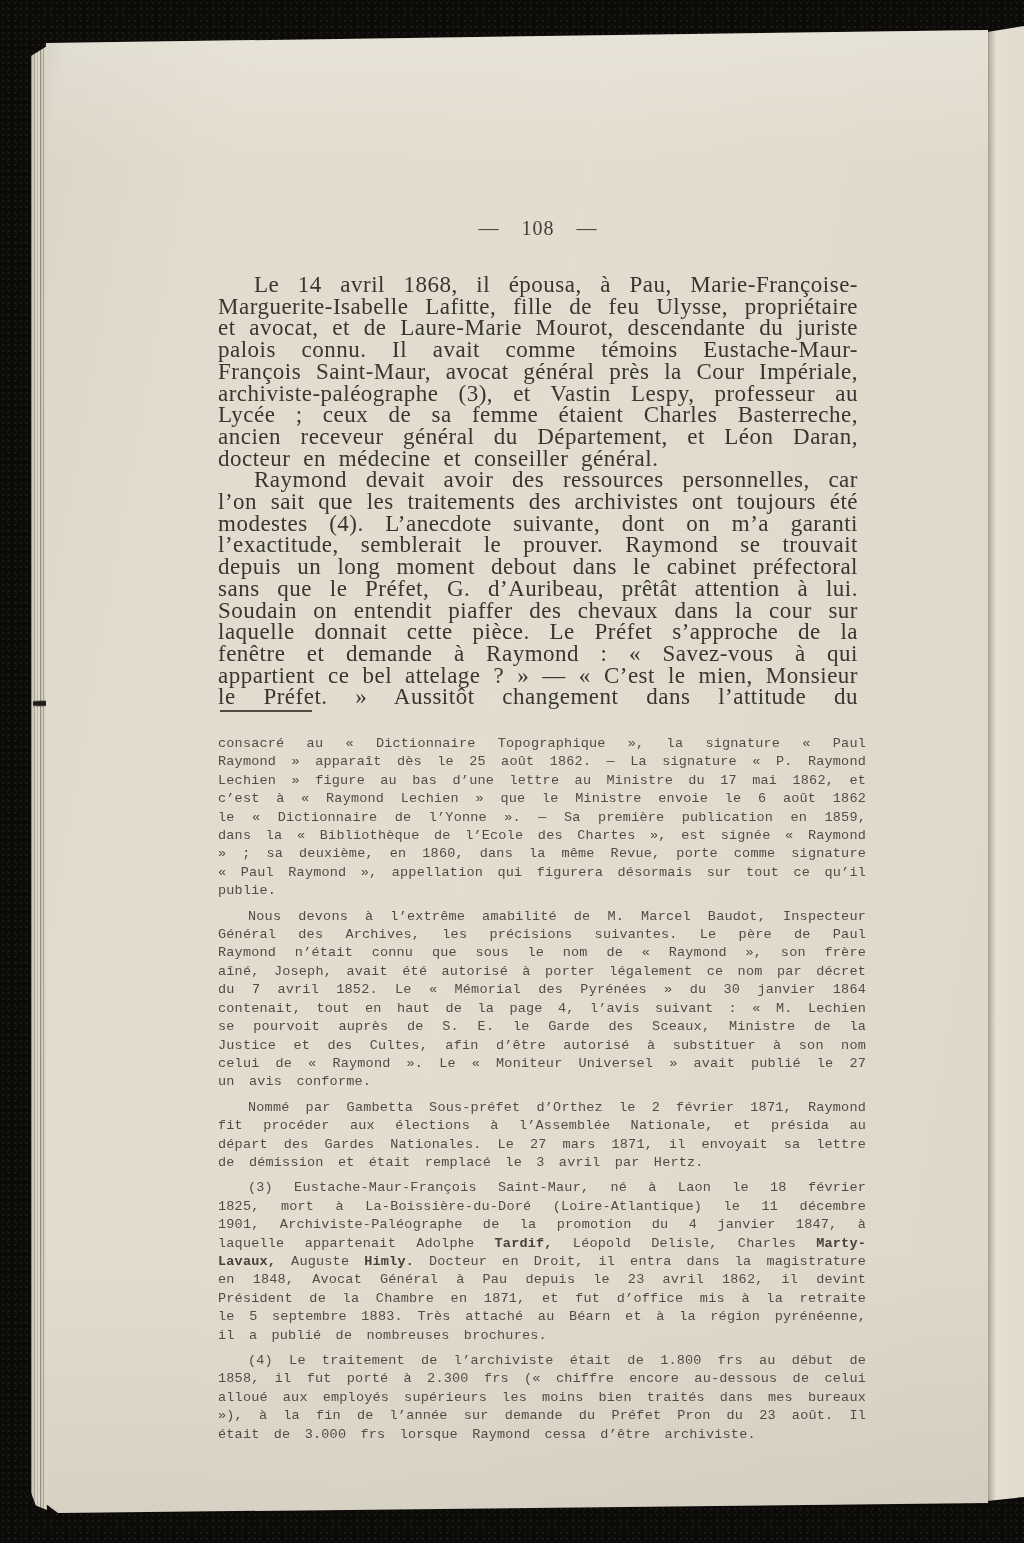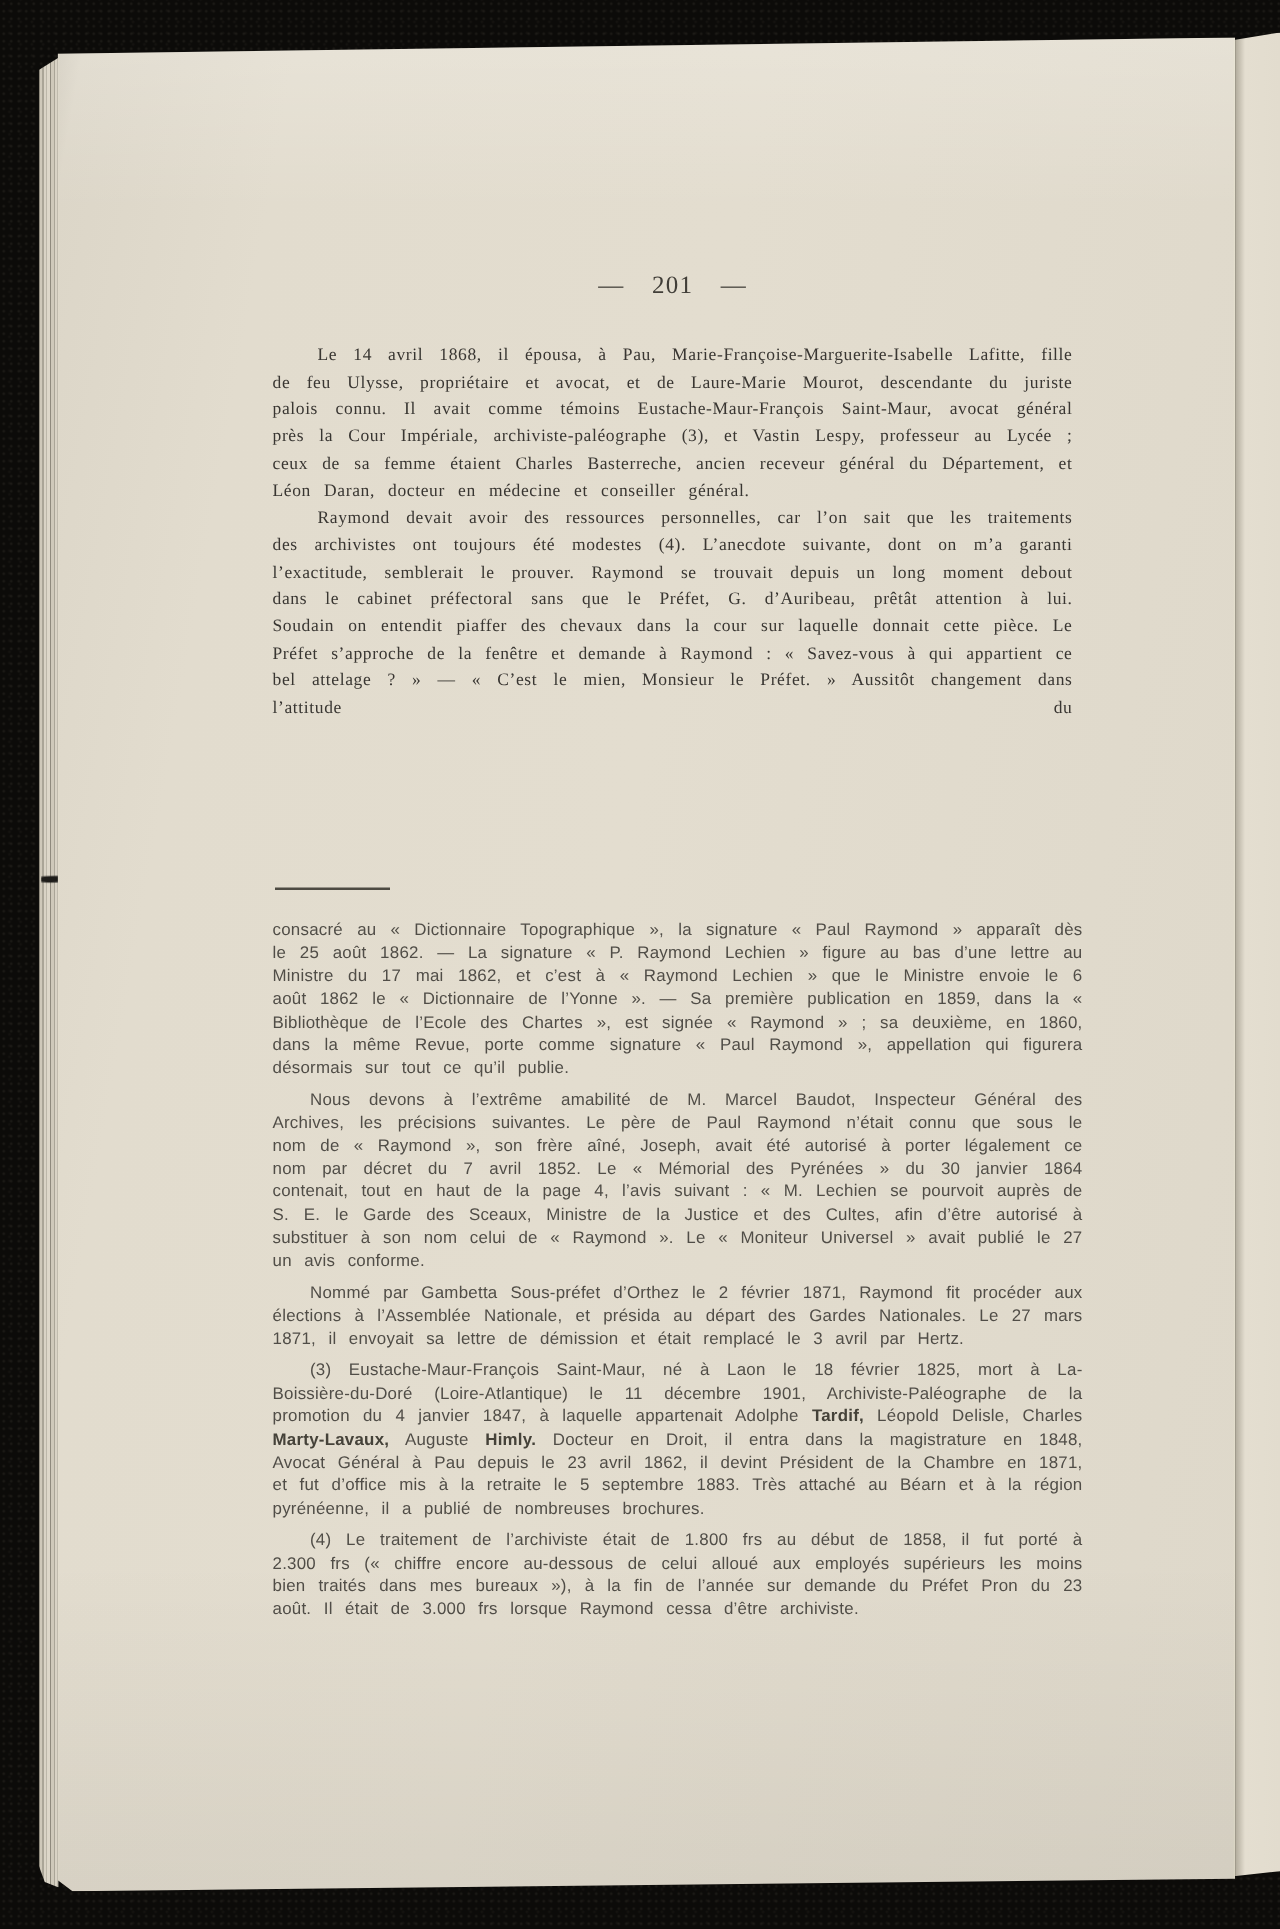--- a/index.html
+++ b/index.html
@@ -53,52 +53,52 @@
 
   .page-number {
     position: absolute; top: 189px; left: 172px; width: 640px;
     text-align: center;
     font-size: 20px; color: #413e38;
     word-spacing: 16px; letter-spacing: 1px;
   }
 
   .body-text {
     position: absolute; top: 246px; left: 172px; width: 640px;
-    font-size: 14px; line-height: 21.7px;
+    font-size: 23px; line-height: 21.7px;
     color: #393632; text-align: justify;
     letter-spacing: 0.5px; word-spacing: 6.5px;
   }
   .body-text p { margin: 0; text-indent: 36px; }
   .body-text p.cont { text-align-last: justify; }
 
   .fn-rule {
     position: absolute; top: 682px; left: 174px;
     width: 92px; height: 2px; background: #4d4a42;
   }
 
   .footnotes {
     position: absolute; top: 707px; left: 172px; width: 648px;
-    font-family: Liberation Sans, sans-serif;
+    font-family: Liberation Mono, monospace;
     font-size: 13.5px; line-height: 18.4px;
     color: #504d47; text-align: justify;
     letter-spacing: 0.2px; word-spacing: 6px;
   }
   .footnotes p { margin: 0 0 7px 0; }
   .footnotes p.ind { text-indent: 30px; }
   .footnotes .b { font-weight: bold; color: #454239; margin-top: 48px; }
 </style>
 </head>
 <body>
 
 <div class="edge-stack"></div>
 <div class="edge-mark"></div>
 <div class="next-page"></div>
 
 <div class="page">
-  <div class="page-number">— 201 —</div>
+  <div class="page-number">— 108 —</div>
   <div class="body-text">
       <p>Le 14 avril 1868, il épousa, à Pau, Marie-Françoise-Marguerite-Isabelle Lafitte, fille de feu Ulysse, propriétaire et avocat, et de Laure-Marie Mourot, descendante du juriste palois connu. Il avait comme témoins Eustache-Maur-François Saint-Maur, avocat général près la Cour Impériale, archiviste-paléographe (3), et Vastin Lespy, professeur au Lycée ; ceux de sa femme étaient Charles Basterreche, ancien receveur général du Département, et Léon Daran, docteur en médecine et conseiller général.</p>
       <p class="cont">Raymond devait avoir des ressources personnelles, car l’on sait que les traitements des archivistes ont toujours été modestes (4). L’anecdote suivante, dont on m’a garanti l’exactitude, semblerait le prouver. Raymond se trouvait depuis un long moment debout dans le cabinet préfectoral sans que le Préfet, G. d’Auribeau, prêtât attention à lui. Soudain on entendit piaffer des chevaux dans la cour sur laquelle donnait cette pièce. Le Préfet s’approche de la fenêtre et demande à Raymond : « Savez-vous à qui appartient ce bel attelage ? » — « C’est le mien, Monsieur le Préfet. » Aussitôt changement dans l’attitude du</p>
     </div>
   <div class="fn-rule"></div>
   <div class="footnotes">
       <p><span>consacré au « Dictionnaire Topographique », la signature « Paul Raymond » apparaît dès le 25 août 1862. — La signature « P. Raymond Lechien » figure au bas d’une lettre au Ministre du 17 mai 1862, et c’est à « Raymond Lechien » que le Ministre envoie le 6 août 1862 le « Dictionnaire de l’Yonne ». — Sa première publication en 1859, dans la « Bibliothèque de l’Ecole des Chartes », est signée « Raymond » ; sa deuxième, en 1860, dans la même Revue, porte comme signature « Paul Raymond », appellation qui figurera désormais sur tout ce qu’il publie.</span></p>
       <p class="ind"><span>Nous devons à l’extrême amabilité de M. Marcel Baudot, Inspecteur Général des Archives, les précisions suivantes. Le père de Paul Raymond n’était connu que sous le nom de « Raymond », son frère aîné, Joseph, avait été autorisé à porter légalement ce nom par décret du 7 avril 1852. Le « Mémorial des Pyrénées » du 30 janvier 1864 contenait, tout en haut de la page 4, l’avis suivant : « M. Lechien se pourvoit auprès de S. E. le Garde des Sceaux, Ministre de la Justice et des Cultes, afin d’être autorisé à substituer à son nom celui de « Raymond ». Le « Moniteur Universel » avait publié le 27 un avis conforme.</span></p>
       <p class="ind"><span>Nommé par Gambetta Sous-préfet d’Orthez le 2 février 1871, Raymond fit procéder aux élections à l’Assemblée Nationale, et présida au départ des Gardes Nationales. Le 27 mars 1871, il envoyait sa lettre de démission et était remplacé le 3 avril par Hertz.</span></p>
       <p class="ind"><span>(3) Eustache-Maur-François Saint-Maur, né à Laon le 18 février 1825, mort à La-Boissière-du-Doré (Loire-Atlantique) le 11 décembre 1901, Archiviste-Paléographe de la promotion du 4 janvier 1847, à laquelle appartenait Adolphe </span><span class="b">Tardif,</span><span> Léopold Delisle, Charles </span><span class="b">Marty-Lavaux,</span><span> Auguste </span><span class="b">Himly.</span><span> Docteur en Droit, il entra dans la magistrature en 1848, Avocat Général à Pau depuis le 23 avril 1862, il devint Président de la Chambre en 1871, et fut d’office mis à la retraite le 5 septembre 1883. Très attaché au Béarn et à la région pyrénéenne, il a publié de nombreuses brochures.</span></p>

